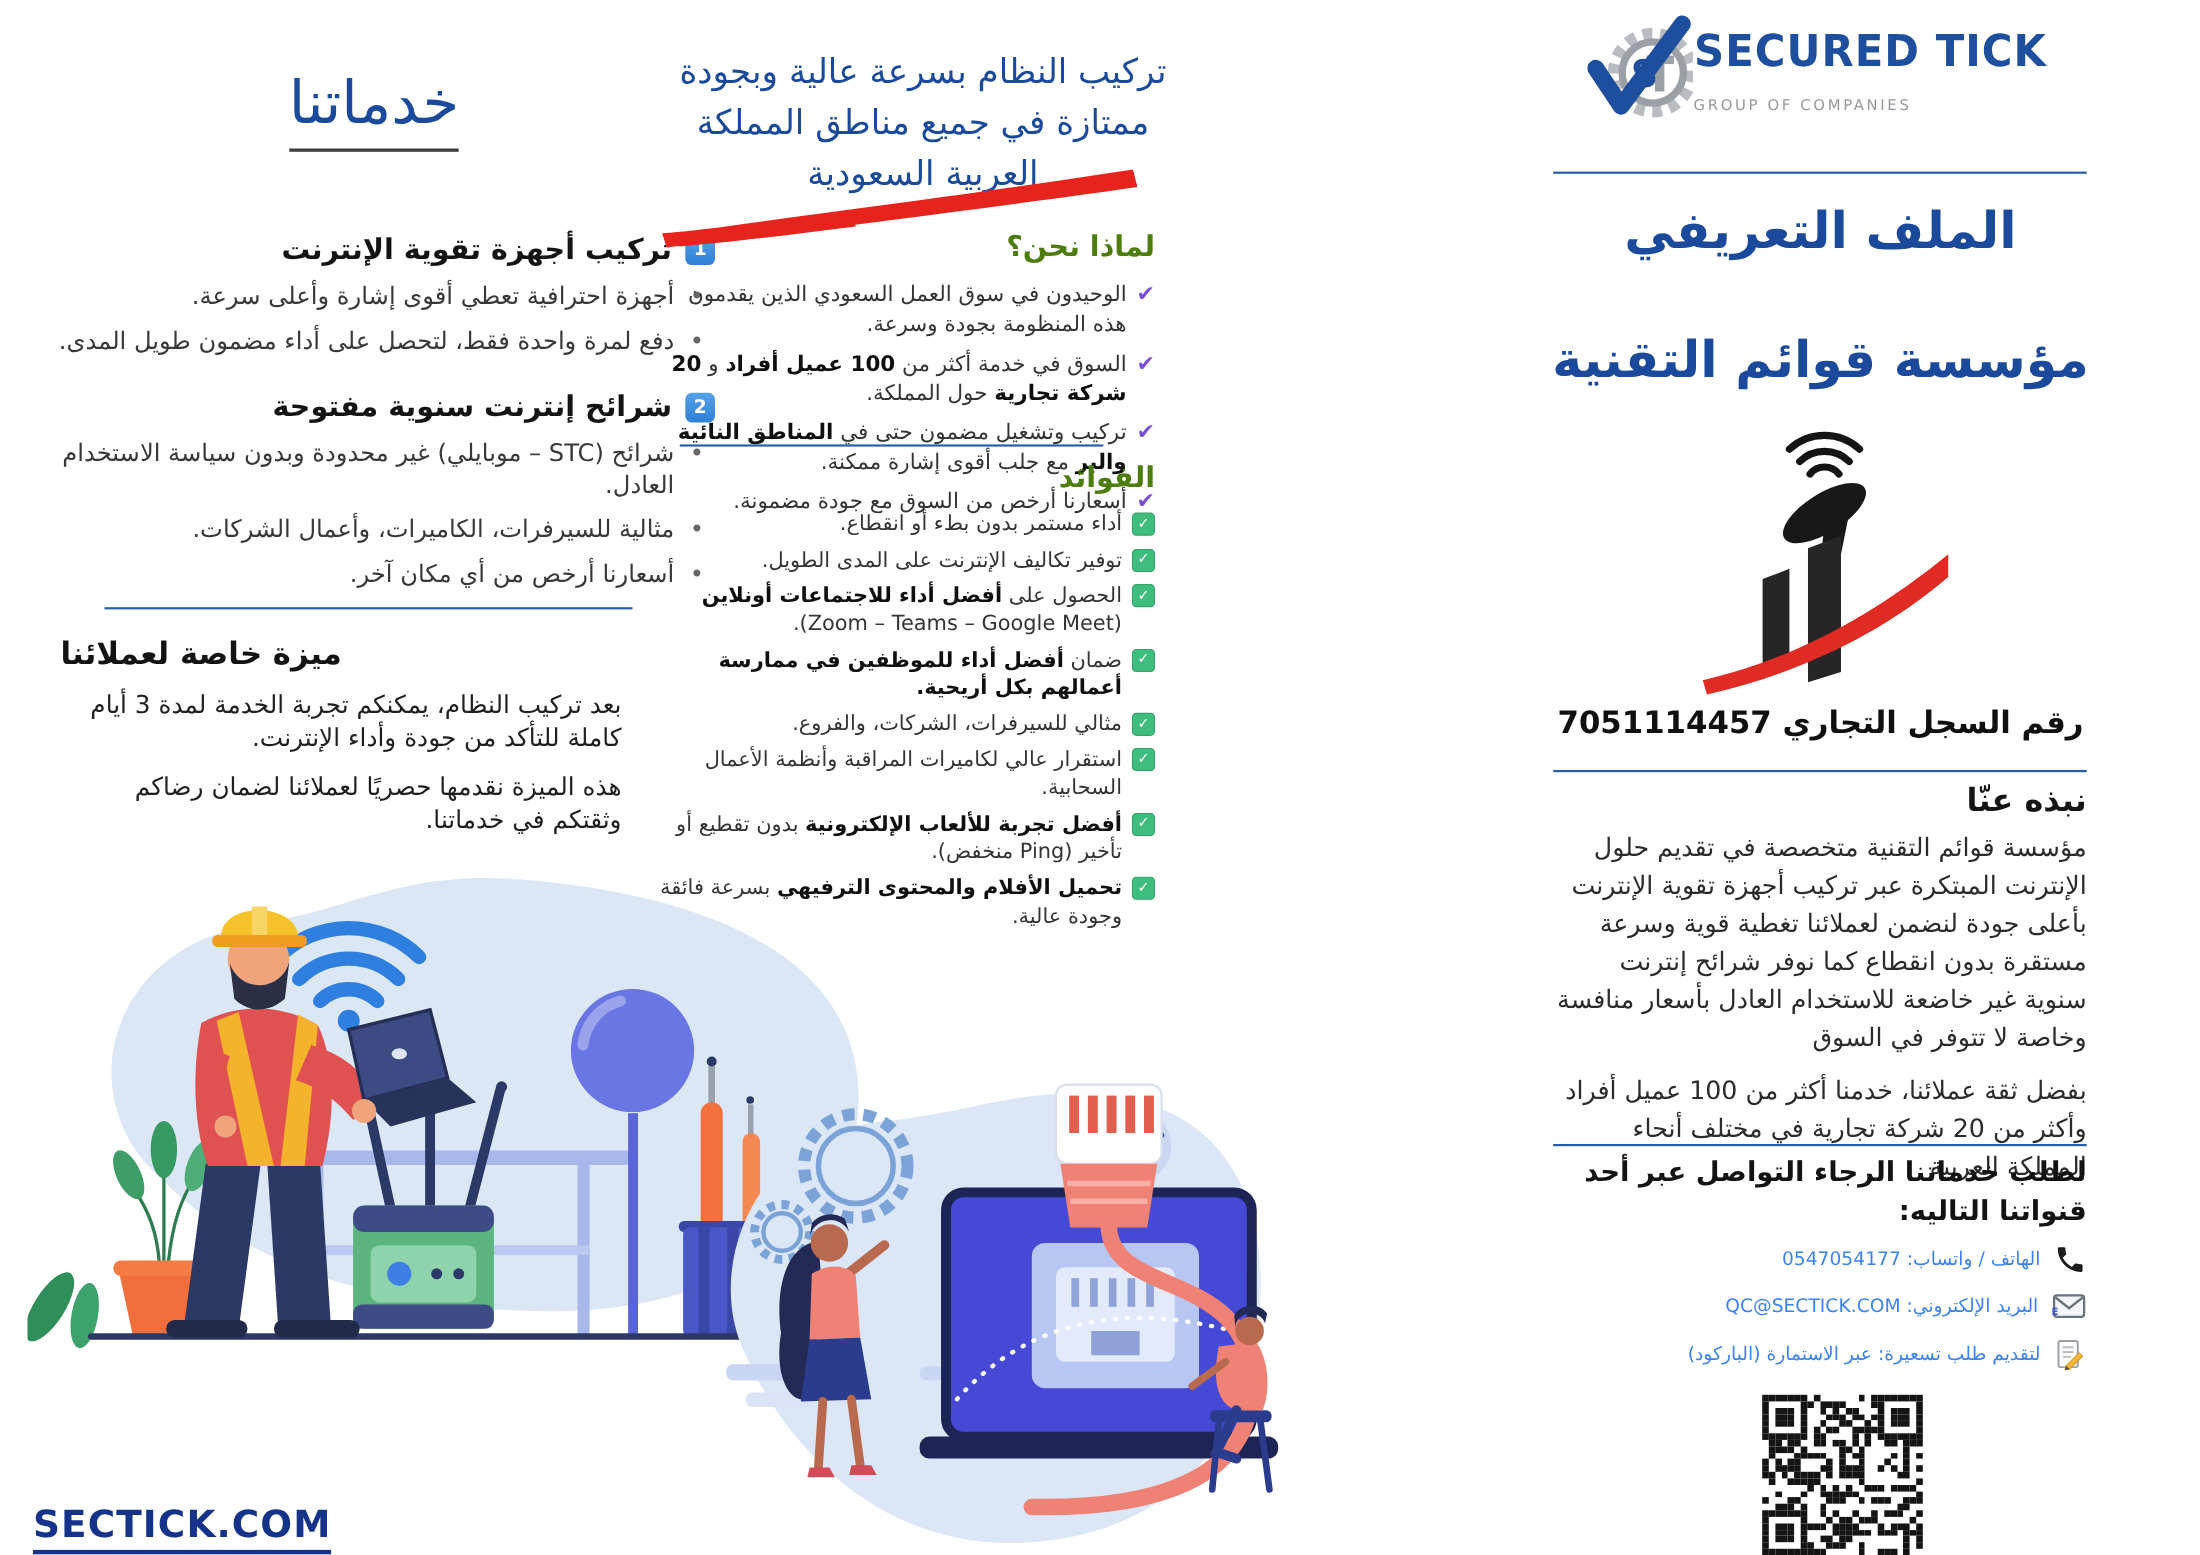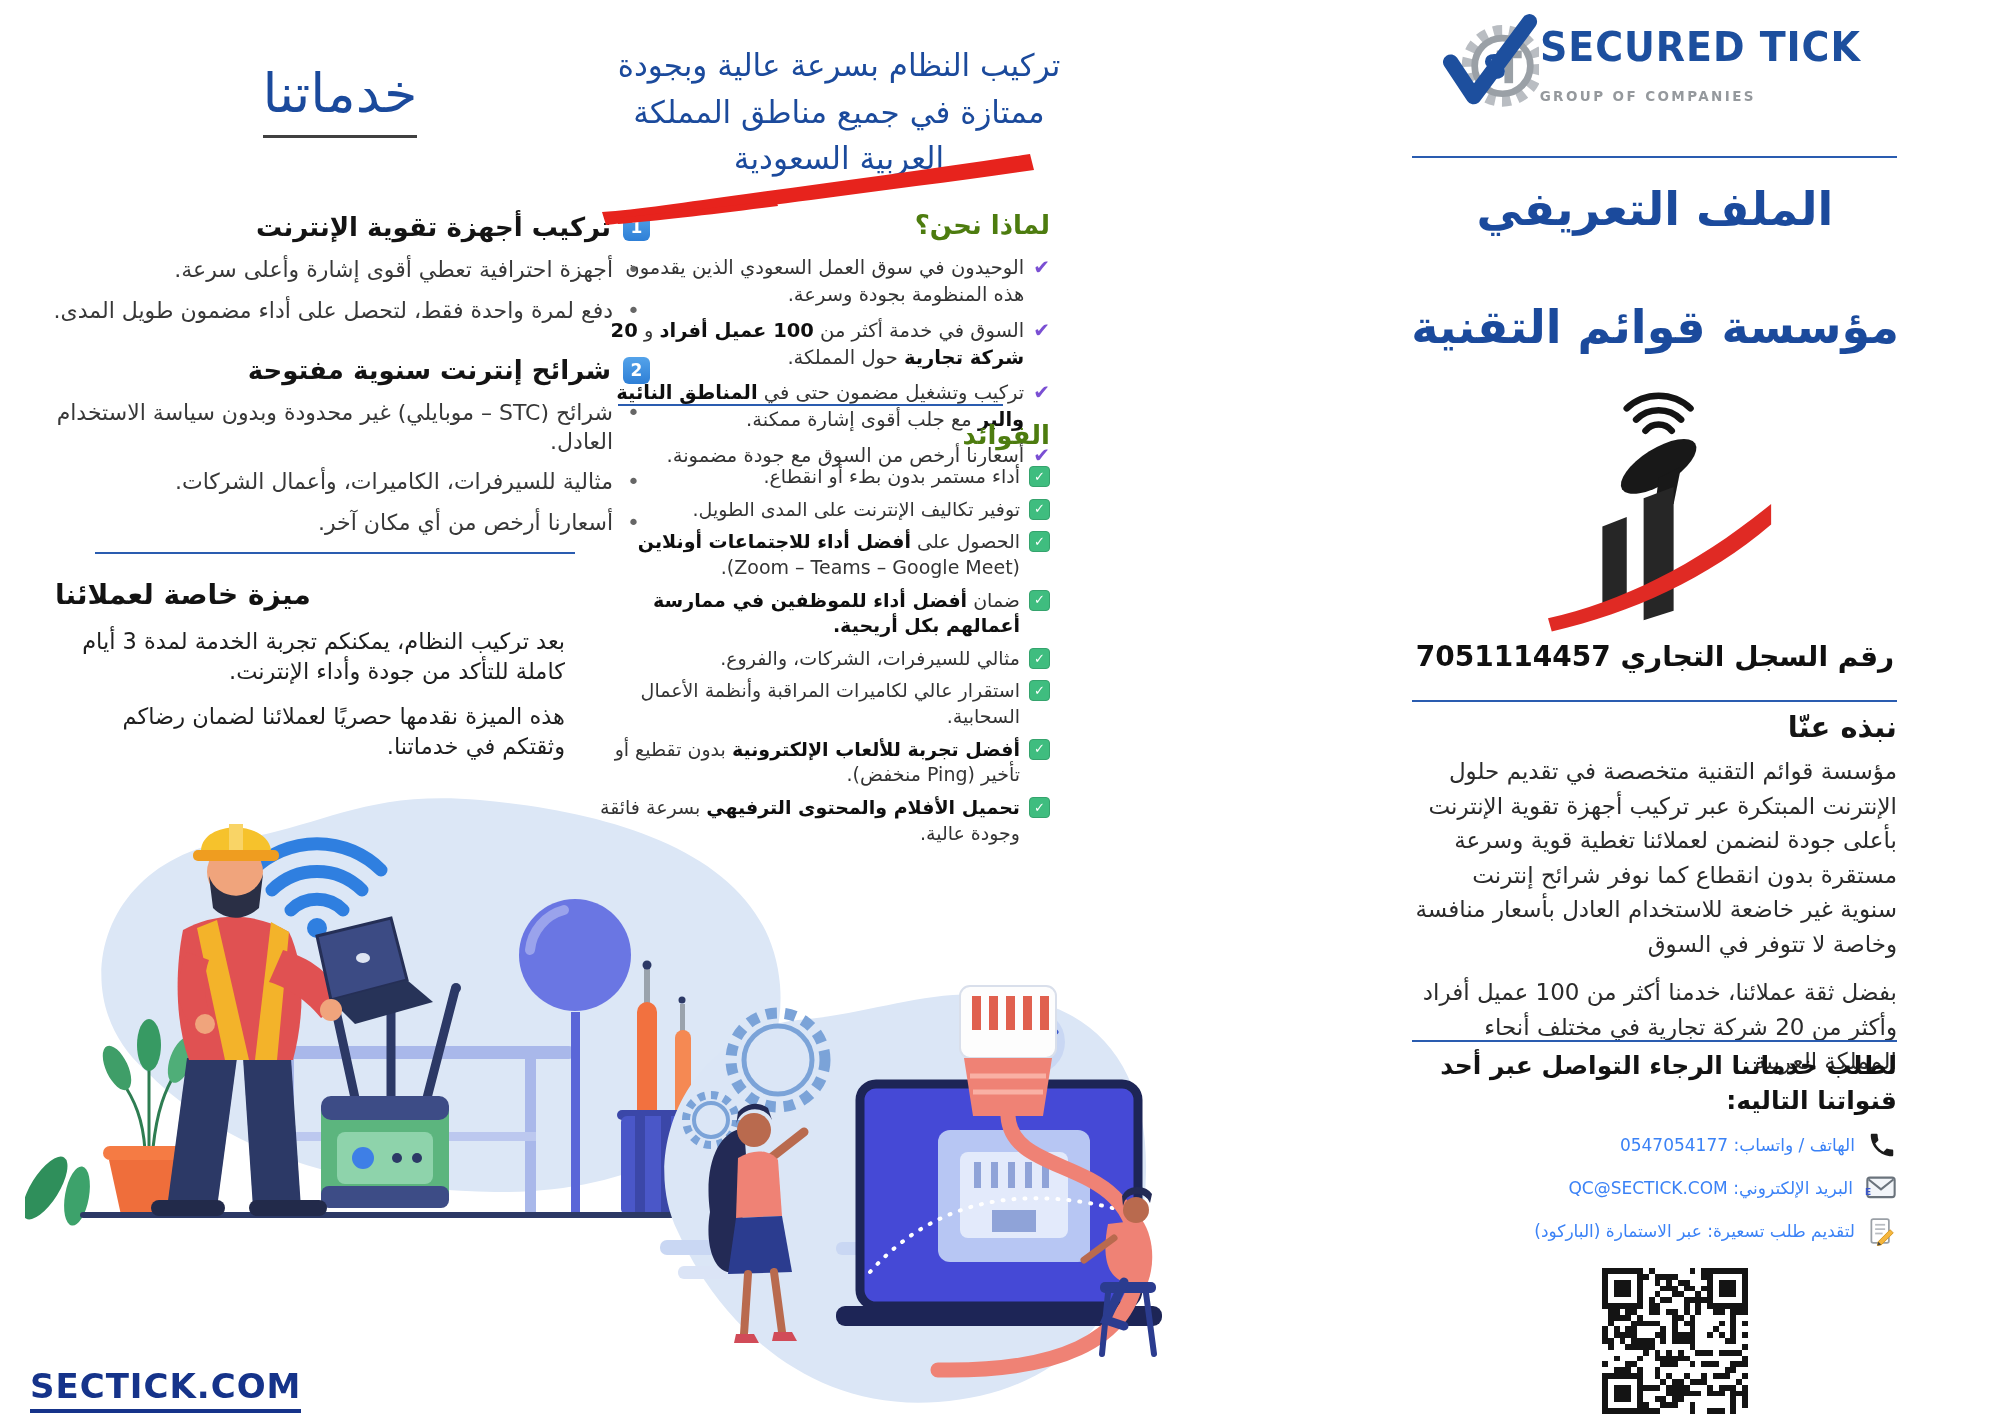--- a/index.html
+++ b/index.html
@@ -7,21 +7,21 @@
   .page{position:relative;width:2000px;height:1414px;background:#fff;overflow:hidden;}
   .abs{position:absolute;}
   .rule{border:none;border-top:2px solid #2a5cb0;margin:0;}
   ul{list-style:none;margin:0;padding:0;}
   h1,h2,h3,p{margin:0;}
   .b{font-weight:700;color:#0f0f0f;}
 
   
   .brand{left:1425px;top:12px;width:470px;display:flex;align-items:center;justify-content:center;gap:1px;}
   .brand-name{font-size:40px;font-weight:800;color:#1d4f9e;letter-spacing:1px;transform:scaleX(.95);transform-origin:left;white-space:nowrap;}
-  .brand-tag{font-size:13.5px;color:#95999d;letter-spacing:2.4px;margin-top:18px;font-weight:bold;}
+  .brand-tag{font-size:13.5px;color:#95999d;letter-spacing:2.4px;margin-top:18px;}
   .rule-r{left:1412px;width:485px;}
   .doc-title{left:1405px;width:500px;text-align:center;font-size:46px;font-weight:600;color:#1b4a9c;}
   .reg{left:1405px;top:640px;width:500px;text-align:center;font-size:28px;font-weight:700;color:#101010;}
   .about{left:1410px;top:710px;width:487px;text-align:right;}
   .about h3{font-size:29px;font-weight:700;color:#151515;margin-bottom:10px;}
   .about p{font-size:23px;line-height:1.5;color:#2b2b2b;}
   .about p + p{margin-top:14px;}
   .contact{left:1410px;top:1048px;width:487px;text-align:right;}
   .contact h3{font-size:25px;font-weight:700;color:#131313;line-height:1.4;margin-bottom:12px;}
   .crow{display:flex;align-items:center;gap:12px;margin-bottom:15px;}

